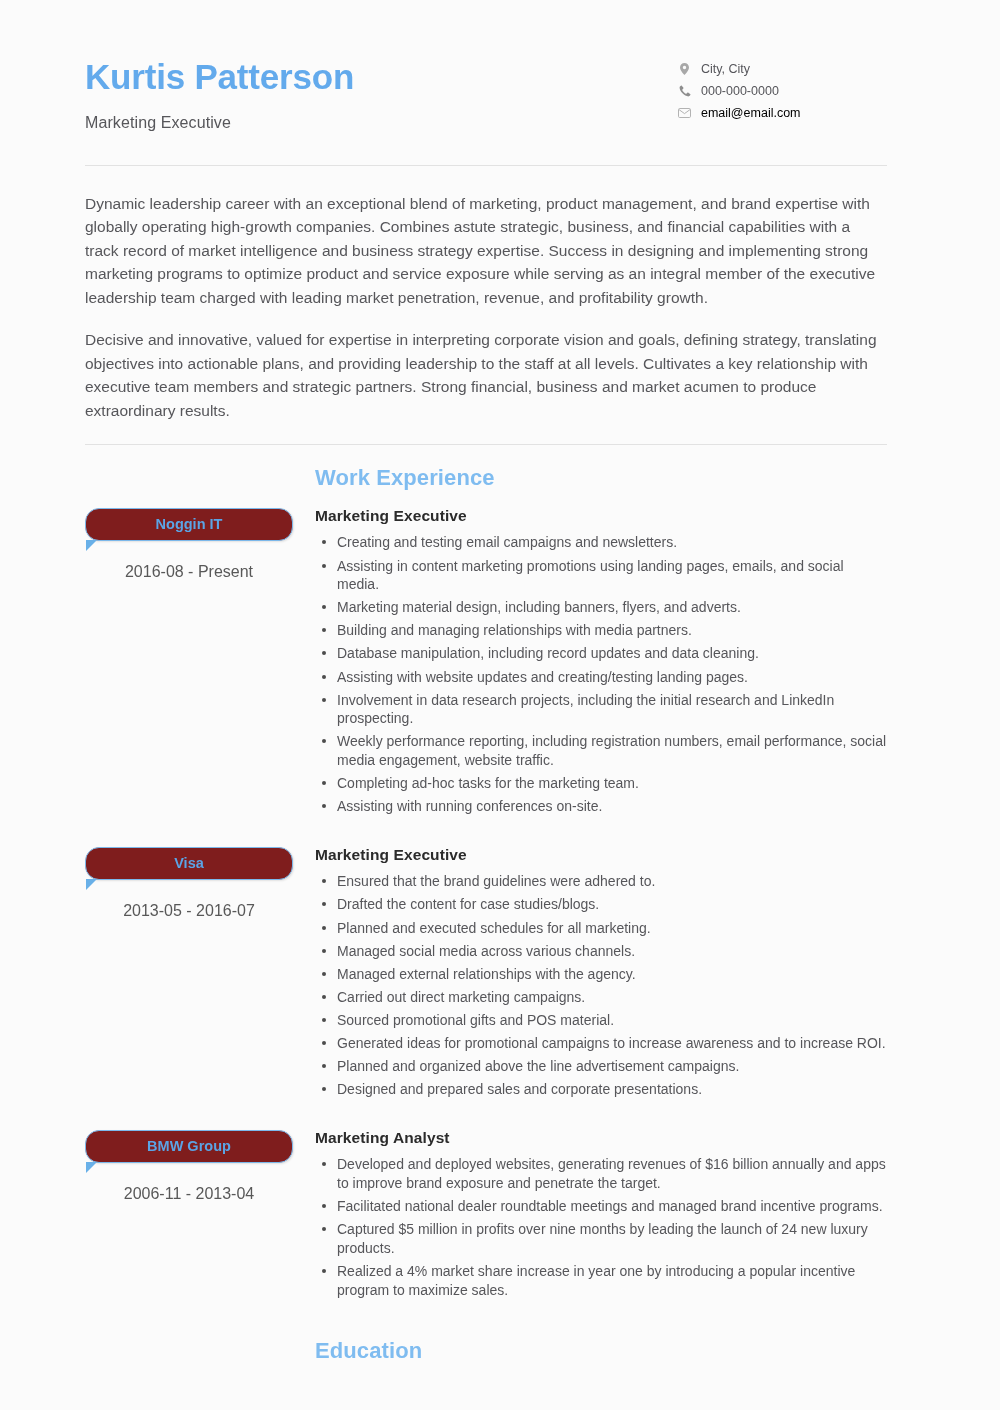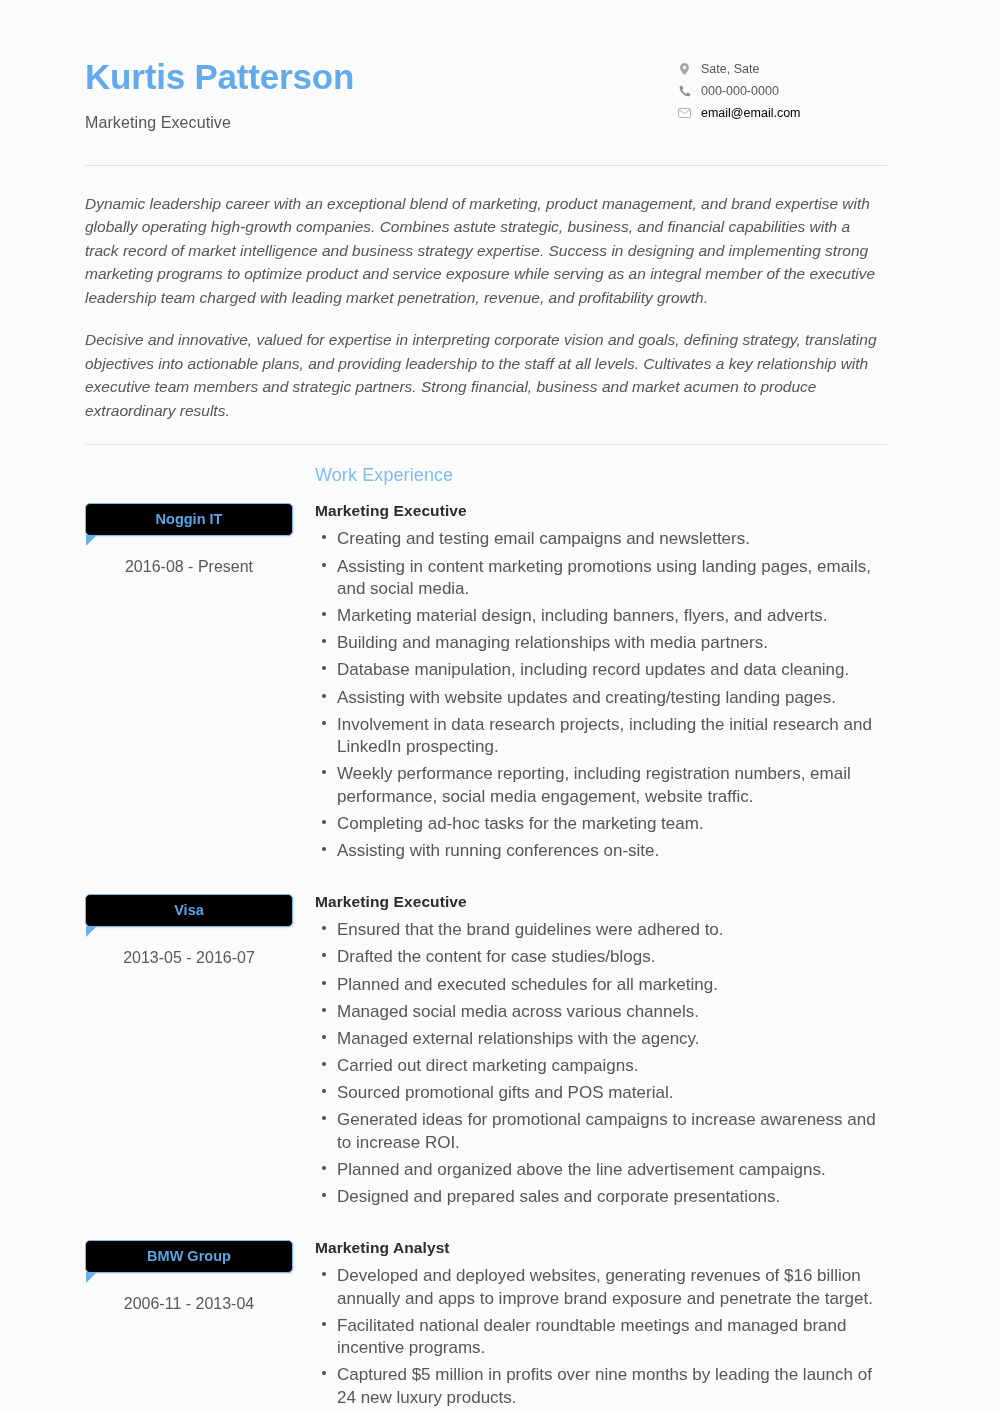--- a/index.html
+++ b/index.html
@@ -78,37 +78,36 @@
     background: #e2e2e2;
     margin: 0 85px;
   }
   .divider-top { margin-top: 33px; }
   .divider-mid { margin-top: 22px; }
 
   
   .summary {
     padding: 26px 85px 0 85px;
     box-sizing: border-box;
-    font-style: italic;
   }
   .summary p {
     font-size: 15.5px;
     line-height: 1.52;
     color: #56565a;
     margin: 0 0 19px 0;
     max-width: 800px;
   }
   .summary p:last-child { margin-bottom: 0; }
 
   
   .section { padding: 0 85px; box-sizing: border-box; }
   .section-title {
-    font-size: 18px;
+    font-size: 22px;
     color: #7fbcf0;
-    font-weight: normal;
+    font-weight: bold;
     margin: 0 0 8px 0;
     padding-left: 230px;
     letter-spacing: 0.1px;
   }
 
   .entry {
     display: flex;
     align-items: flex-start;
   }
   .entry-left {
@@ -118,22 +117,22 @@
   }
   .entry-right {
     flex: 1;
     padding-left: 22px;
     padding-top: 8px;
   }
 
   .org-chip {
     position: relative;
     border: 1px solid #7cb8ea;
-    background: #000000;
-    border-radius: 5px;
+    background: #7f1d1d;
+    border-radius: 14px;
     text-align: center;
     color: #5ba4e5;
     font-weight: bold;
     font-size: 14.5px;
     padding: 7px 6px 8px 6px;
     box-shadow: 1px 1px 2px rgba(0,0,0,0.10);
     box-sizing: border-box;
   }
   .org-chip::after {
     content: "";
@@ -159,21 +158,21 @@
     margin: 0 0 8px 0;
     letter-spacing: 0.1px;
   }
   ul.bullets {
     margin: 0;
     padding: 0 0 0 22px;
     list-style: none;
   }
   ul.bullets li {
     position: relative;
-    font-size: 17px;
+    font-size: 14px;
     line-height: 1.33;
     color: #56565a;
     padding-left: 0;
     margin-bottom: 4.5px;
   }
   ul.bullets li::before {
     content: "";
     position: absolute;
     left: -15px;
     top: 7px;
@@ -197,21 +196,21 @@
     </div>
 
     <div class="contacts">
 
       <div class="contact-row">
         <span class="contact-icon">
           <svg width="9" height="12" viewBox="0 0 9 12">
               <path d="M4.5 0C2 0 0 2 0 4.5 0 7.9 4.5 12 4.5 12S9 7.9 9 4.5C9 2 7 0 4.5 0zm0 6.2A1.7 1.7 0 1 1 4.5 2.8a1.7 1.7 0 0 1 0 3.4z" fill="#a8a8a8"></path>
             </svg>
         </span>
-        <span>Sate, Sate</span>
+        <span>City, City</span>
       </div>
 
       <div class="contact-row">
         <span class="contact-icon">
           <svg width="12" height="12" viewBox="0 0 12 12">
               <path d="M2.4.5C1.8.5.6 1.6.6 2.6c0 3.9 4.9 8.8 8.8 8.8 1 0 2.1-1.2 2.1-1.8 0-.3-.2-.5-.4-.7L9.4 7.7c-.4-.3-.8-.2-1.1.1l-.7.8c-.2.2-.5.3-.8.1C5.8 8.2 3.8 6.2 3.3 5.2c-.2-.3-.1-.6.1-.8l.8-.7c.3-.3.4-.7.1-1.1L2.9.9C2.8.7 2.6.5 2.4.5z" fill="#8e8e8e"></path>
             </svg>
         </span>
         <span>000-000-0000</span>
       </div>

